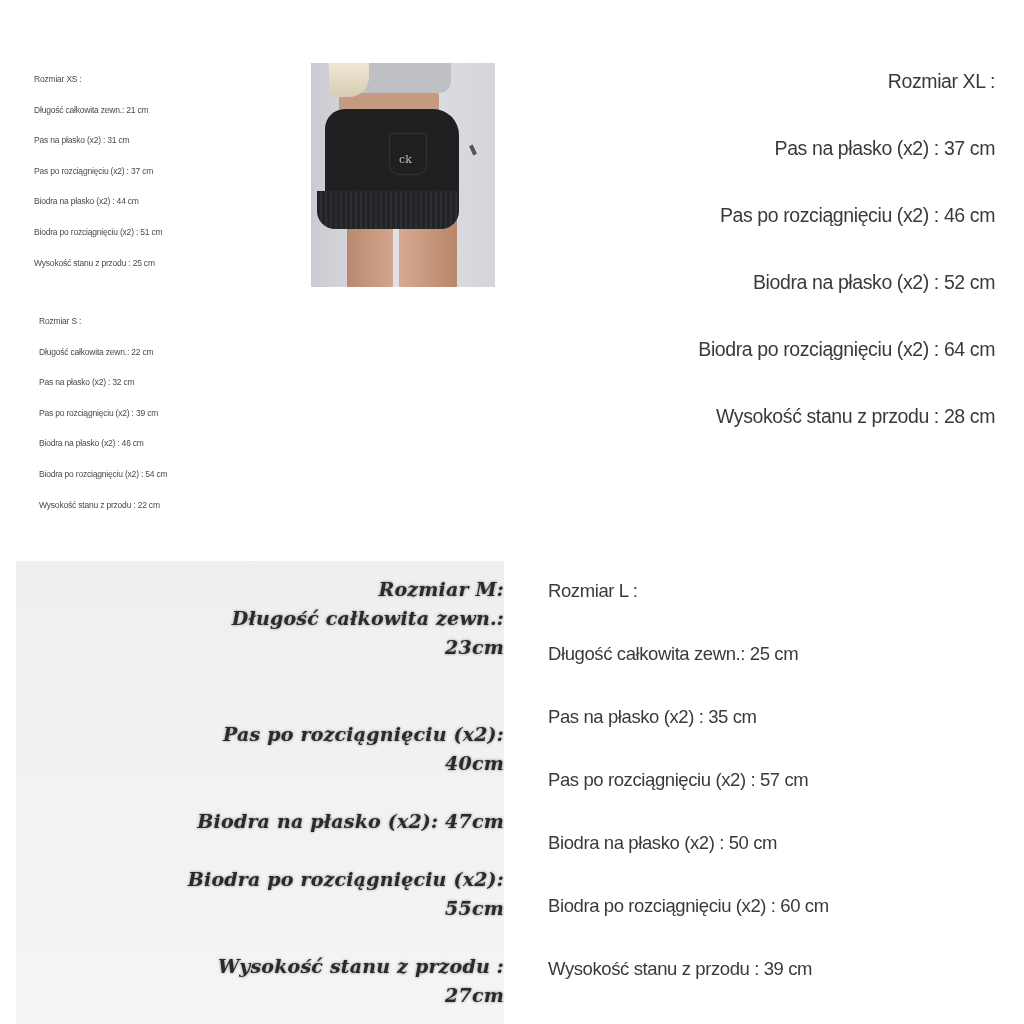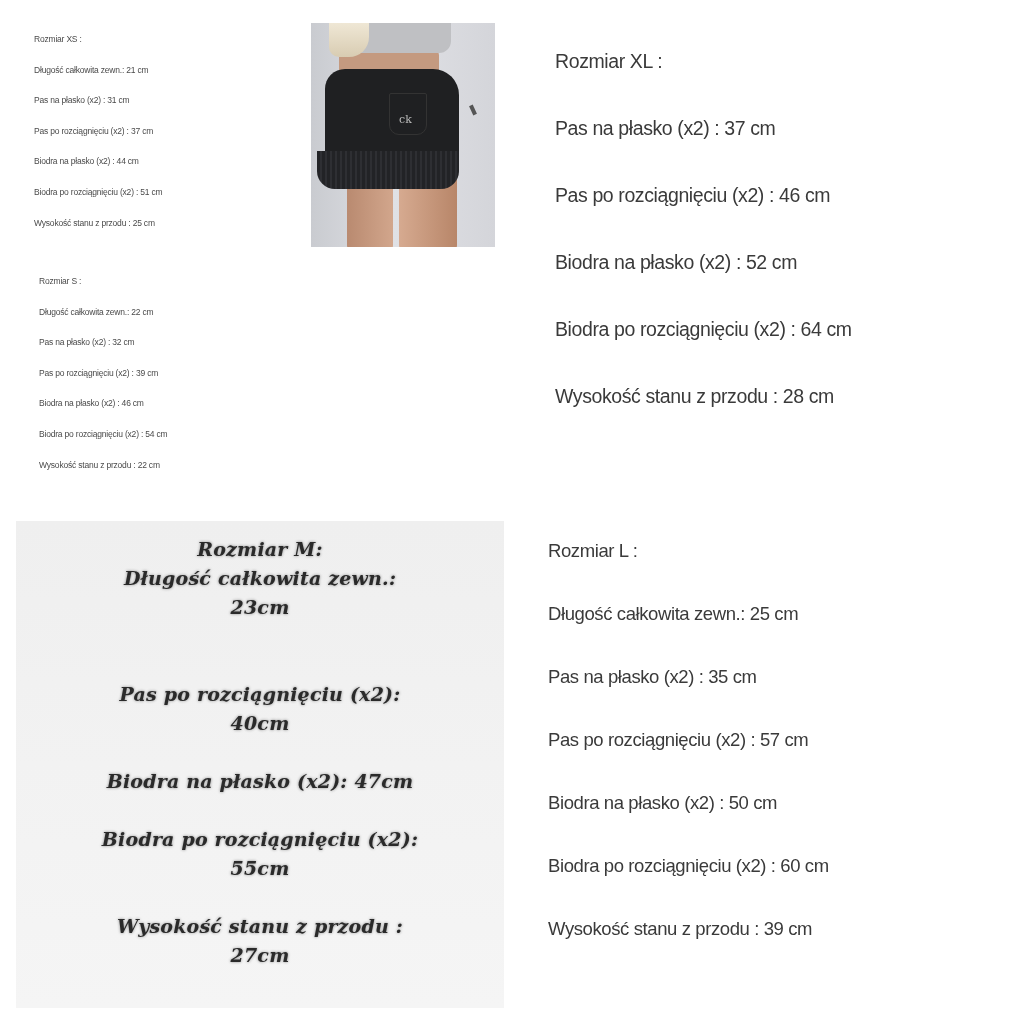--- a/index.html
+++ b/index.html
@@ -1,18 +1,18 @@
 <!DOCTYPE html>
 <html><head>
   <meta charset="utf-8">
   <style>
     html, body { margin: 0; padding: 0; background: #ffffff; }
     body { width: 1024px; height: 1024px; position: relative; overflow: hidden; font-family: "Liberation Sans", sans-serif; }
 
-    .panel { position: absolute; }
+    .panel { position: absolute; margin-top: 40px; }
 
     
     #xs { left: 34px; top: 30px; width: 260px; }
     #xs .line, #s .line { font-size: 8.5px; color: #4a4a4a; letter-spacing: -0.2px; white-space: nowrap; filter: blur(0.25px); }
     #xs .line { height: 30.6px; line-height: 18px; }
 
     
     #s { left: 39px; top: 272px; width: 260px; }
     #s .line { height: 30.6px; line-height: 18px; }
 
@@ -23,31 +23,31 @@
     #photo .skin { position: absolute; left: 28px; top: 22px; width: 100px; height: 40px; background: #c49a80; border-radius: 10px; }
     #photo .leg-l { position: absolute; left: 36px; top: 150px; width: 46px; height: 80px; background: linear-gradient(90deg, #b98a70, #d2a68c); border-radius: 0 0 8px 8px; }
     #photo .leg-r { position: absolute; left: 88px; top: 150px; width: 58px; height: 80px; background: linear-gradient(90deg, #d6aa90, #b88669); border-radius: 0 0 8px 8px; }
     #photo .shorts { position: absolute; left: 14px; top: 46px; width: 134px; height: 110px; background: #1f2022; border-radius: 20px 26px 10px 14px; }
     #photo .fringe { position: absolute; left: 6px; top: 128px; width: 142px; height: 38px; background: repeating-linear-gradient(90deg, #222326 0 3px, #2e2f33 3px 5px); border-radius: 0 0 18px 18px; }
     #photo .pocket { position: absolute; left: 78px; top: 70px; width: 36px; height: 40px; border: 1px solid #333; border-radius: 2px 2px 10px 10px; }
     #photo .logo { position: absolute; left: 88px; top: 90px; font-size: 11px; color: #bbb; font-family: "DejaVu Serif", serif; }
     #photo .tag { position: absolute; left: 160px; top: 82px; width: 4px; height: 10px; background: #555; transform: rotate(-25deg); }
 
     
-    #xl { left: 555px; top: 48px; width: 440px; }
+    #xl { left: 555px; top: 28px; width: 440px; text-align: right; }
     #xl .line, #l .line { font-size: 19.5px; color: #3a3a3a; letter-spacing: -0.4px; white-space: nowrap; filter: blur(0.3px); }
     #xl .line { height: 67px; line-height: 26px; }
 
     
     #l { left: 548px; top: 538px; width: 440px; }
     #l .line { font-size: 18.5px; height: 63px; line-height: 26px; }
 
     
     #m { left: 16px; top: 521px; width: 488px; height: 487px; background: linear-gradient(180deg, #efefef 0%, #f2f2f2 50%, #f5f5f5 100%); }
-    #m .inner { position: absolute; left: 0; top: 14px; width: 100%; text-align: center; }
+    #m .inner { position: absolute; left: 0; top: 14px; width: 100%; text-align: right; }
     #m .line { font-family: "DejaVu Serif", serif; font-weight: bold; font-style: italic; font-size: 19px; color: #2a2a2a; line-height: 29px; text-shadow: 0 0 3px rgba(0,0,0,0.45); filter: blur(0.6px); letter-spacing: 0.2px; }
     #m .gap { height: 29px; }
   </style>
 </head>
 <body>
 
 <div class="panel" id="xs">
   <div class="line">Rozmiar XS :</div>
   <div class="line">Długość całkowita zewn.: 21 cm</div>
   <div class="line">Pas na płasko (x2) : 31 cm</div>

